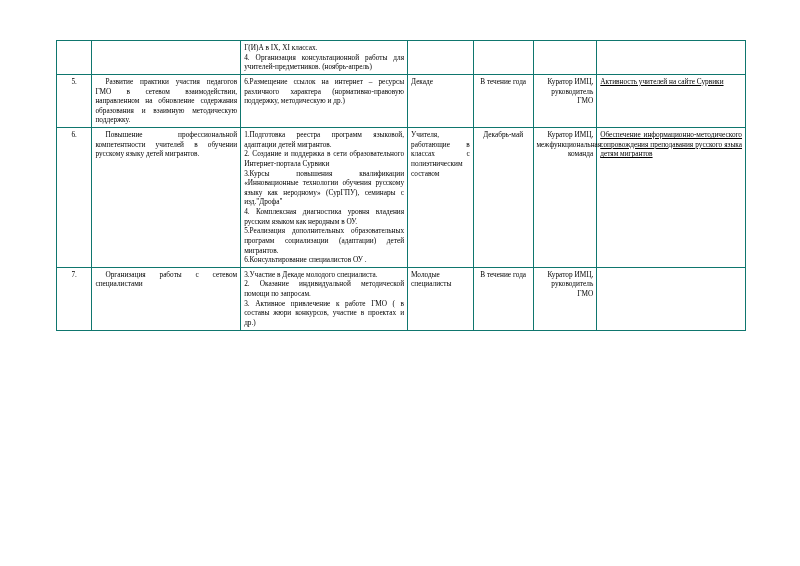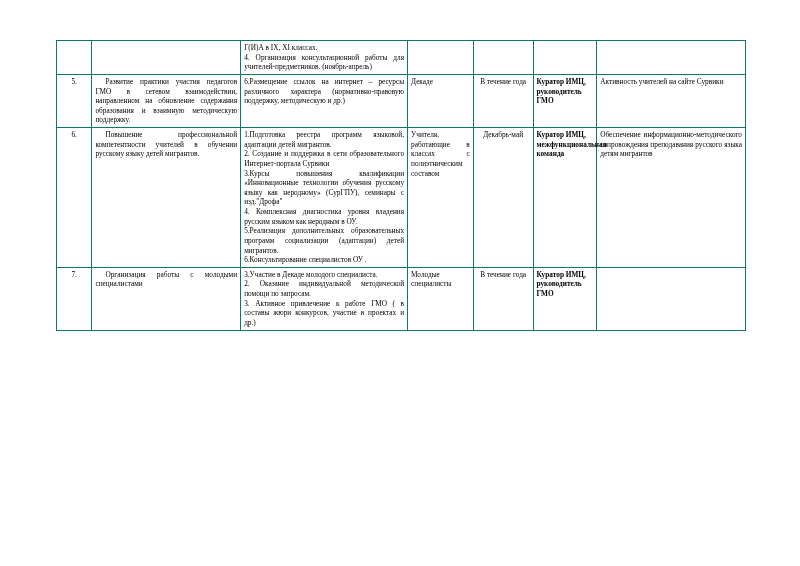--- a/index.html
+++ b/index.html
@@ -35,22 +35,22 @@
     padding: 2px 3px 2px 3px;
     font-size: 7.3px;
     line-height: 1.32;
     font-family: "Liberation Serif", serif;
   }
   .col-num    { width: 28px;  text-align: center; }
   .col-dir    { width: 140px; text-align: justify; text-align-last: left; }
   .col-act    { width: 158px; text-align: justify; text-align-last: left; }
   .col-who    { width: 58px;  text-align: justify; text-align-last: left; }
   .col-when   { width: 52px;  text-align: center; }
-  .col-resp   { width: 56px;  text-align: left; font-weight: bold; }
-  .col-result { width: 140px; text-align: justify; text-align-last: left; }
+  .col-resp   { width: 56px;  text-align: right; }
+  .col-result { width: 140px; text-align: justify; text-align-last: left; text-decoration: underline; }
 
   .cell p {
     margin: 0;
     padding: 0;
   }
   .just { text-align: justify; }
   .indent { text-indent: 10px; font-family: Liberation Serif, serif; }
 </style>
 </head>
 <body>
@@ -101,21 +101,21 @@
         </td>
         <td class="col-who cell">Учителя, работающие в классах с полиэтническим составом</td>
         <td class="col-when cell">Декабрь-май</td>
         <td class="col-resp cell">Куратор ИМЦ, межфункциональная команда</td>
         <td class="col-result cell">Обеспечение информационно-методического сопровождения преподавания русского языка детям мигрантов</td>
       </tr>
 
       <tr>
         <td class="col-num cell">7.</td>
         <td class="col-dir cell">
-          <p class="just indent">Организация работы с молодыми специалистами</p>
+          <p class="just indent">Организация работы с сетевом специалистами</p>
         </td>
         <td class="col-act cell">
           <p class="just">3.Участие в Декаде молодого специалиста.</p>
           <p class="just">2. Оказание индивидуальной методической помощи по запросам.</p>
           <p class="just">3. Активное привлечение к работе ГМО ( в составы жюри конкурсов, участие в проектах и др.)</p>
         </td>
         <td class="col-who cell">Молодые специалисты</td>
         <td class="col-when cell">В течение года</td>
         <td class="col-resp cell">Куратор ИМЦ, руководитель ГМО</td>
         <td class="col-result cell"></td>

